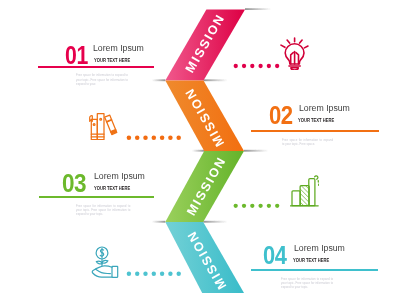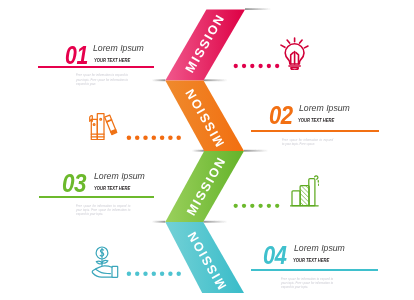--- a/index.html
+++ b/index.html
@@ -16,21 +16,21 @@
   .tcol{position:absolute;}
   .ttl{position:absolute;display:block;font-size:9.7px;line-height:1;color:#3f3f3f;
        font-weight:400;white-space:nowrap;transform-origin:left top;transform:scaleX(0.9);}
   .sub{position:absolute;display:block;font-size:5.2px;line-height:1;color:#231f20;
        font-weight:bold;white-space:nowrap;transform-origin:left top;transform:scaleX(0.795);}
   .rule{position:absolute;height:2.1px;}
   .body{position:absolute;font-size:3.2px;line-height:4.2px;color:#cacad2;
        transform-origin:left top;transform:scaleX(0.92);}
 
 
-  .txtblock{left:0;top:0;width:414px;height:300px;pointer-events:none;font-style:italic;}
+  .txtblock{left:0;top:0;width:414px;height:300px;pointer-events:none;}
   .blk1 .num{left:65px;top:42.6px;color:#e6004c;transform:scaleX(0.85);}
   .blk1 .ttl{left:92.9px;top:42.5px;}
   .blk1 .sub{left:94.3px;top:57.8px;}
   .blk1 .rule{left:38.3px;top:66.3px;width:115.7px;background:#e6004c;}
   .blk1 .body{left:76.3px;top:73.3px;width:56.5px;text-align:justify;}
 
   .blk2 .num{left:269.2px;top:102.5px;color:#f27013;transform:scaleX(0.885);}
   .blk2 .ttl{left:298.6px;top:102.6px;}
   .blk2 .sub{left:298px;top:117.7px;}
   .blk2 .rule{left:251.3px;top:129.6px;width:127.4px;background:#f27013;}

